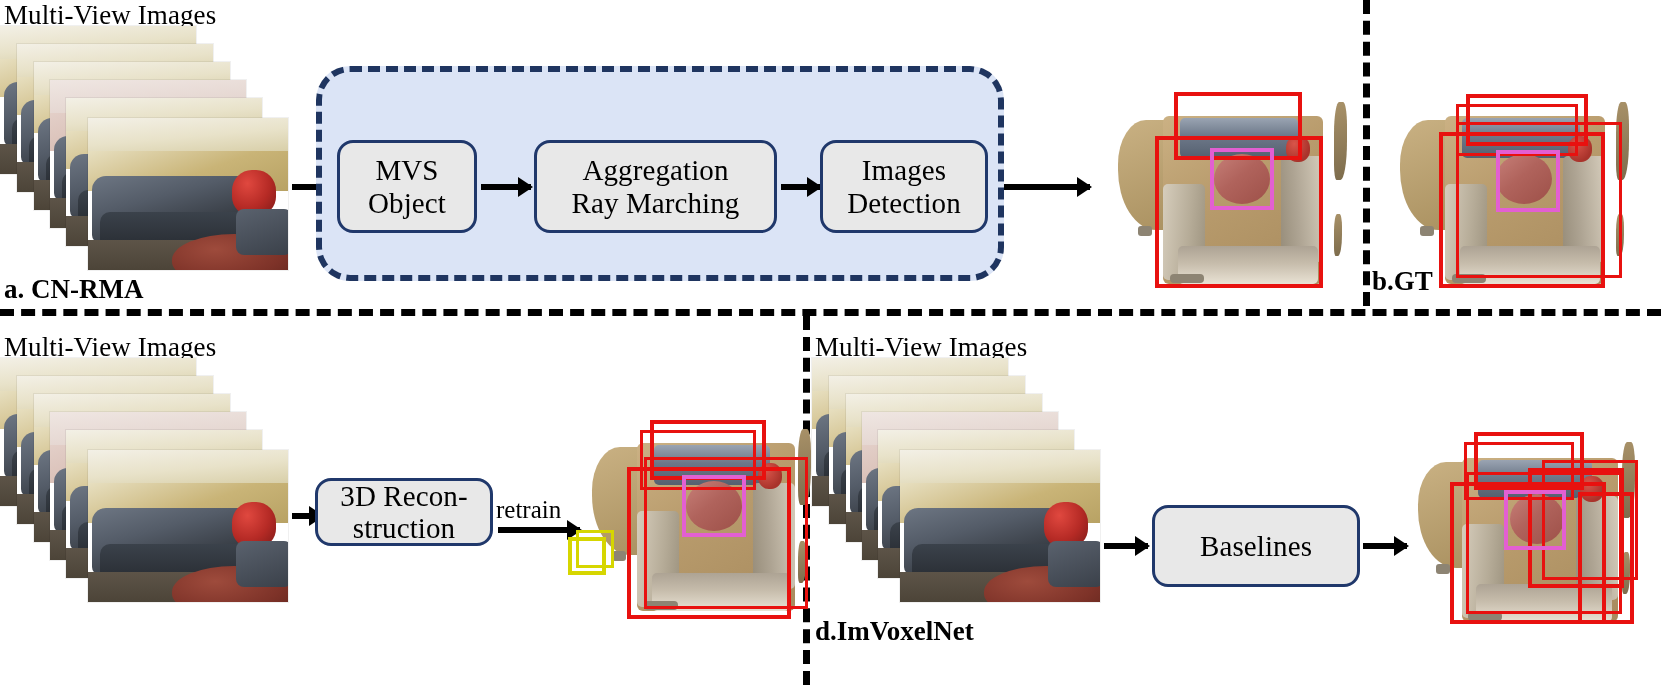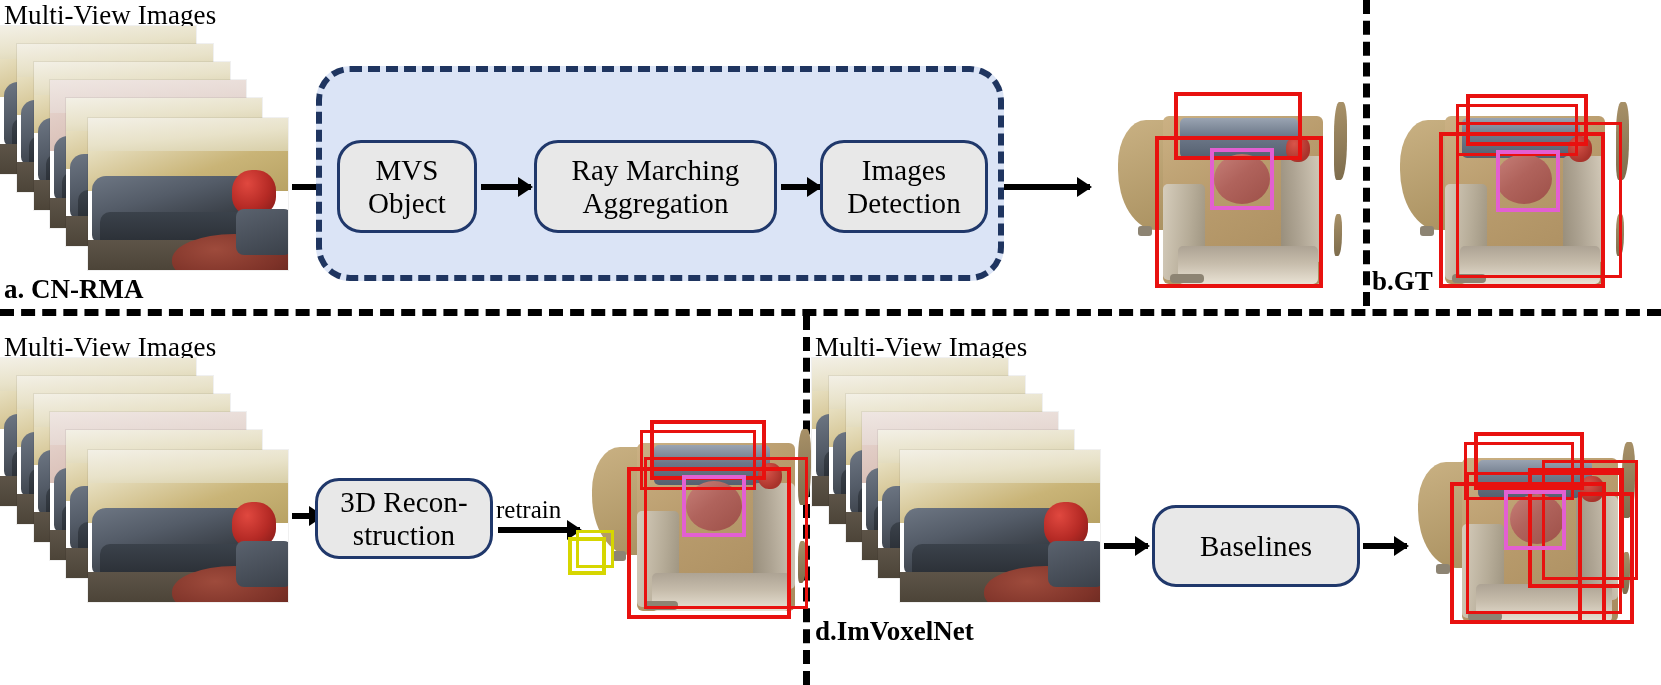--- a/index.html
+++ b/index.html
@@ -18,21 +18,21 @@
                font-family:"Liberation Serif","DejaVu Serif",serif;white-space:nowrap;}
   .retrain{position:absolute;font-size:25px;line-height:1;white-space:nowrap;}
 
   
   .net-box{position:absolute;border:6px dashed #1f3560;border-radius:34px;
            background:#dbe4f6;box-sizing:border-box;}
   .net-title{position:absolute;font-size:28px;font-weight:bold;white-space:nowrap;
              font-family:"Liberation Serif","DejaVu Serif",serif;}
 
   
-  .mod{position:absolute;border:3px solid #20386b;border-radius:24px;
+  .mod{position:absolute;border:3px solid #20386b;border-radius:16px;
        background:#e8e8e8;box-sizing:border-box;
        display:flex;align-items:center;justify-content:center;text-align:center;
        font-size:29px;line-height:1.12;letter-spacing:.1px;
        font-family:"Liberation Serif","DejaVu Serif",serif;}
   .mod span{display:block;}
 
   
   .arrow{position:absolute;height:6px;background:#000;}
   .arrow::after{content:"";position:absolute;right:-2px;top:50%;
                 transform:translateY(-50%);
@@ -171,22 +171,22 @@
     <div>
       <span>MVS</span>
       <span>Object</span>
     </div>
   </div>
 
   <div class="arrow" style="left:481px;top:184px;width:50px;"></div>
 
   <div class="mod" style="left:534px;top:140px;width:243px;height:93px;">
     <div>
+      <span>Aggregation</span>
       <span>Ray Marching</span>
-      <span>Aggregation</span>
     </div>
   </div>
 
   <div class="arrow" style="left:781px;top:184px;width:39px;"></div>
 
   <div class="mod" style="left:820px;top:140px;width:168px;height:93px;">
     <div>
       <span>Images</span>
       <span>Detection</span>
     </div>
@@ -288,21 +288,21 @@
         <div class="floor"></div>
       <div class="ottoman"></div>
         <div class="bag"></div>
         <div class="side"></div>
     </div>
   </div>
 
 
   <div class="arrow" style="left:292px;top:513px;width:30px;"></div>
 
-  <div class="mod" style="left:315px;top:478px;width:178px;height:81px;">
+  <div class="mod" style="left:315px;top:478px;width:178px;height:68px;">
     <div>
       <span>3D Recon-</span>
       <span>struction</span>
     </div>
   </div>
 
   <div class="retrain" style="left:496px;top:497px;">retrain</div>
   <div class="arrow" style="left:498px;top:527px;width:82px;"></div>
 
   <div class="scene sc" style="left:592px;top:425px;width:230px;height:200px;">

